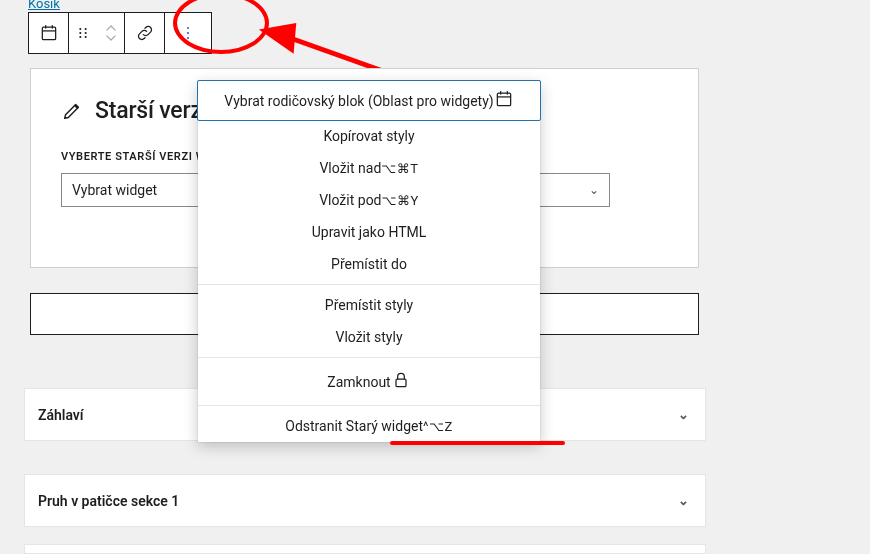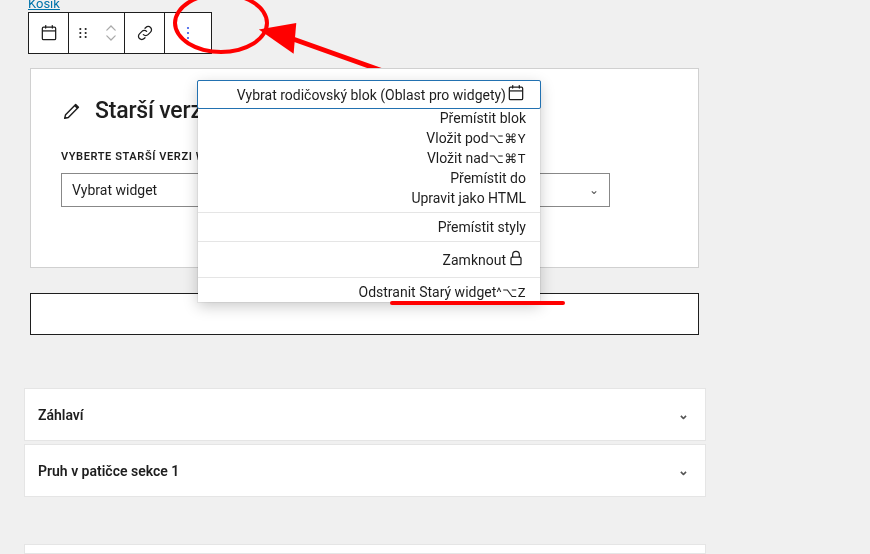--- a/index.html
+++ b/index.html
@@ -31,26 +31,26 @@
   .widget-select { margin-top: 10px; width: 549px; height: 34px; border: 1px solid #888; display: flex; align-items: center; justify-content: space-between; padding: 0 10px; font-size: 14px; color: #1e1e1e; background: #fff; }
   .widget-select .chev { font-size: 12px; color: #555; }
 
   
   .addblock { position: absolute; left: 15px; top: 293px; width: 669px; height: 42px; background: #fff; border: 1px solid #1e1e1e; }
 
   
   .section { position: absolute; width: 682px; left: 9px; height: 53px; background: #fff; border: 1px solid #e5e5e5; display: flex; align-items: center; justify-content: space-between; padding: 0 16px 0 13px; font-size: 14px; font-weight: 600; color: #1e1e1e; }
   .section .chev { font-size: 13px; color: #555; }
   .sec1 { top: 388px; }
-  .sec2 { top: 444px; }
+  .sec2 { top: 474px; }
   .sec3 { top: 544px; height: 10px; }
 
   
   .menu { position: absolute; left: 183px; top: 81px; width: 342px; background: #fff; box-shadow: 0 4px 14px rgba(0,0,0,0.22), 0 0 0 1px rgba(0,0,0,0.05); font-size: 14px; color: #1e1e1e; z-index: 100; }
-  .menu-item { display: flex; align-items: center; justify-content: flex-end; padding: 2px 14px; cursor: default; }
+  .menu-item { display: flex; align-items: center; justify-content: center; padding: 8px 14px; cursor: default; }
   .menu-item .lbl { white-space: nowrap; }
   .menu-item .shortcut { font-size: 13px; color: #1e1e1e; letter-spacing: 0.5px; }
   .menu-item.first { border: 1px solid #2271b1; border-radius: 2px; margin: -1px; }
   .menu-sep { height: 1px; background: #e5e5e5; margin: 4px 0; }
   .menu-item .righticon svg { width: 20px; height: 20px; }
   .red-underline { position: absolute; left: 192px; bottom: -3px; width: 175px; height: 4px; background: #ff0000; border-radius: 2px; z-index: 101; }
 
 </style>
 </head>
 <body>
@@ -140,39 +140,42 @@
       <span class="righticon">
         <svg viewBox="0 0 24 24">
             <rect x="4" y="5" width="16" height="15" rx="1.5" fill="none" stroke="#1e1e1e" stroke-width="1.5"></rect>
             <line x1="4" y1="9.5" x2="20" y2="9.5" stroke="#1e1e1e" stroke-width="1.5"></line>
             <line x1="8" y1="3" x2="8" y2="6" stroke="#1e1e1e" stroke-width="1.5" stroke-linecap="round"></line>
             <line x1="16" y1="3" x2="16" y2="6" stroke="#1e1e1e" stroke-width="1.5" stroke-linecap="round"></line>
           </svg>
       </span>
     </div>
     <div class="menu-item">
-        <span class="lbl">Přemístit blok</span>
+        <span class="lbl">Kopírovat styly</span>
+      </div>
+    <div class="menu-item">
+        <span class="lbl">Vložit nad</span>
+        <span class="shortcut">⌥⌘T</span>
       </div>
     <div class="menu-item">
         <span class="lbl">Vložit pod</span>
         <span class="shortcut">⌥⌘Y</span>
       </div>
     <div class="menu-item">
-        <span class="lbl">Vložit nad</span>
-        <span class="shortcut">⌥⌘T</span>
+        <span class="lbl">Upravit jako HTML</span>
       </div>
     <div class="menu-item">
         <span class="lbl">Přemístit do</span>
       </div>
-    <div class="menu-item">
-        <span class="lbl">Upravit jako HTML</span>
-      </div>
     <div class="menu-sep"></div>
     <div class="menu-item">
         <span class="lbl">Přemístit styly</span>
+      </div>
+    <div class="menu-item">
+        <span class="lbl">Vložit styly</span>
       </div>
     <div class="menu-sep"></div>
     <div class="menu-item">
       <span class="lbl">Zamknout</span>
       <span class="righticon">
         <svg viewBox="0 0 24 24">
             <rect x="6" y="11" width="12" height="9" rx="1.5" fill="none" stroke="#1e1e1e" stroke-width="1.5"></rect>
             <path d="M8 11V8a4 4 0 0 1 8 0v3" fill="none" stroke="#1e1e1e" stroke-width="1.5"></path>
           </svg>
       </span>

